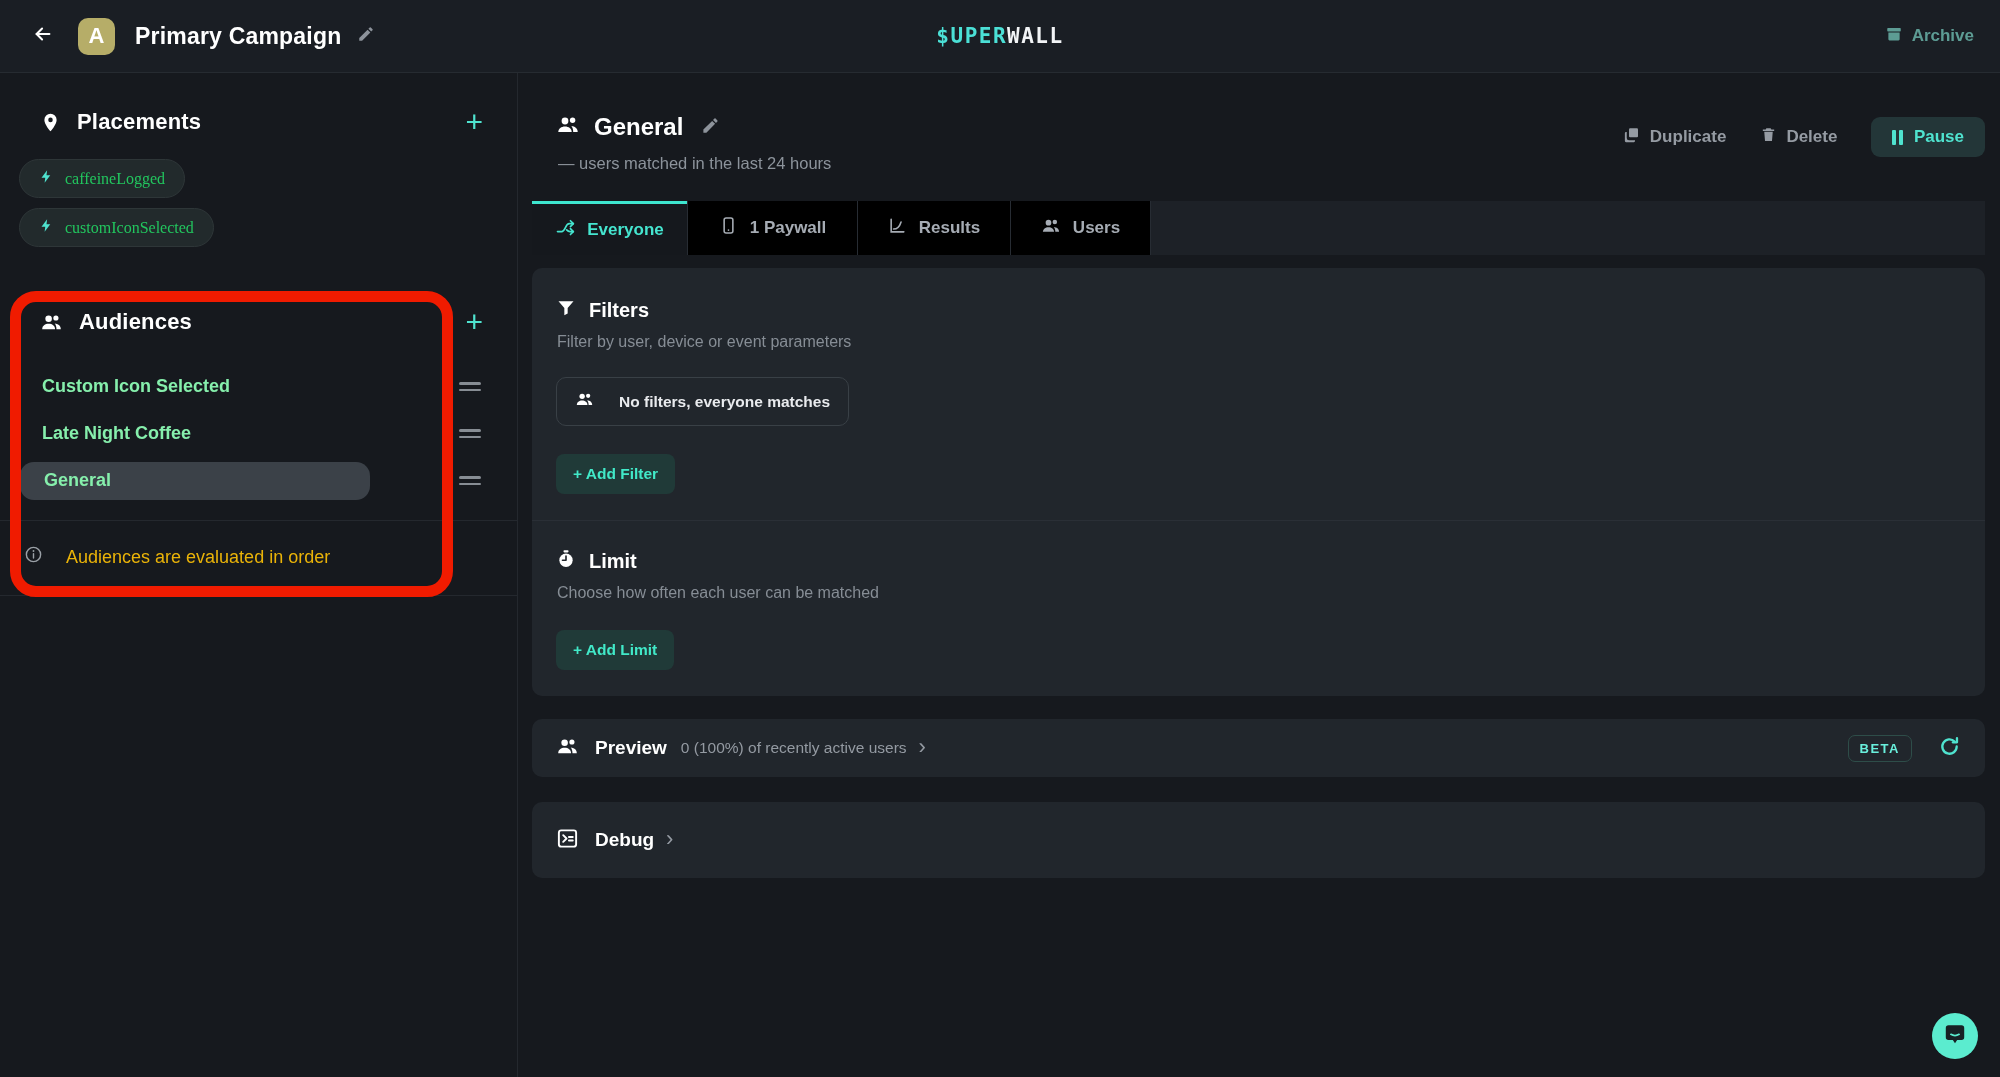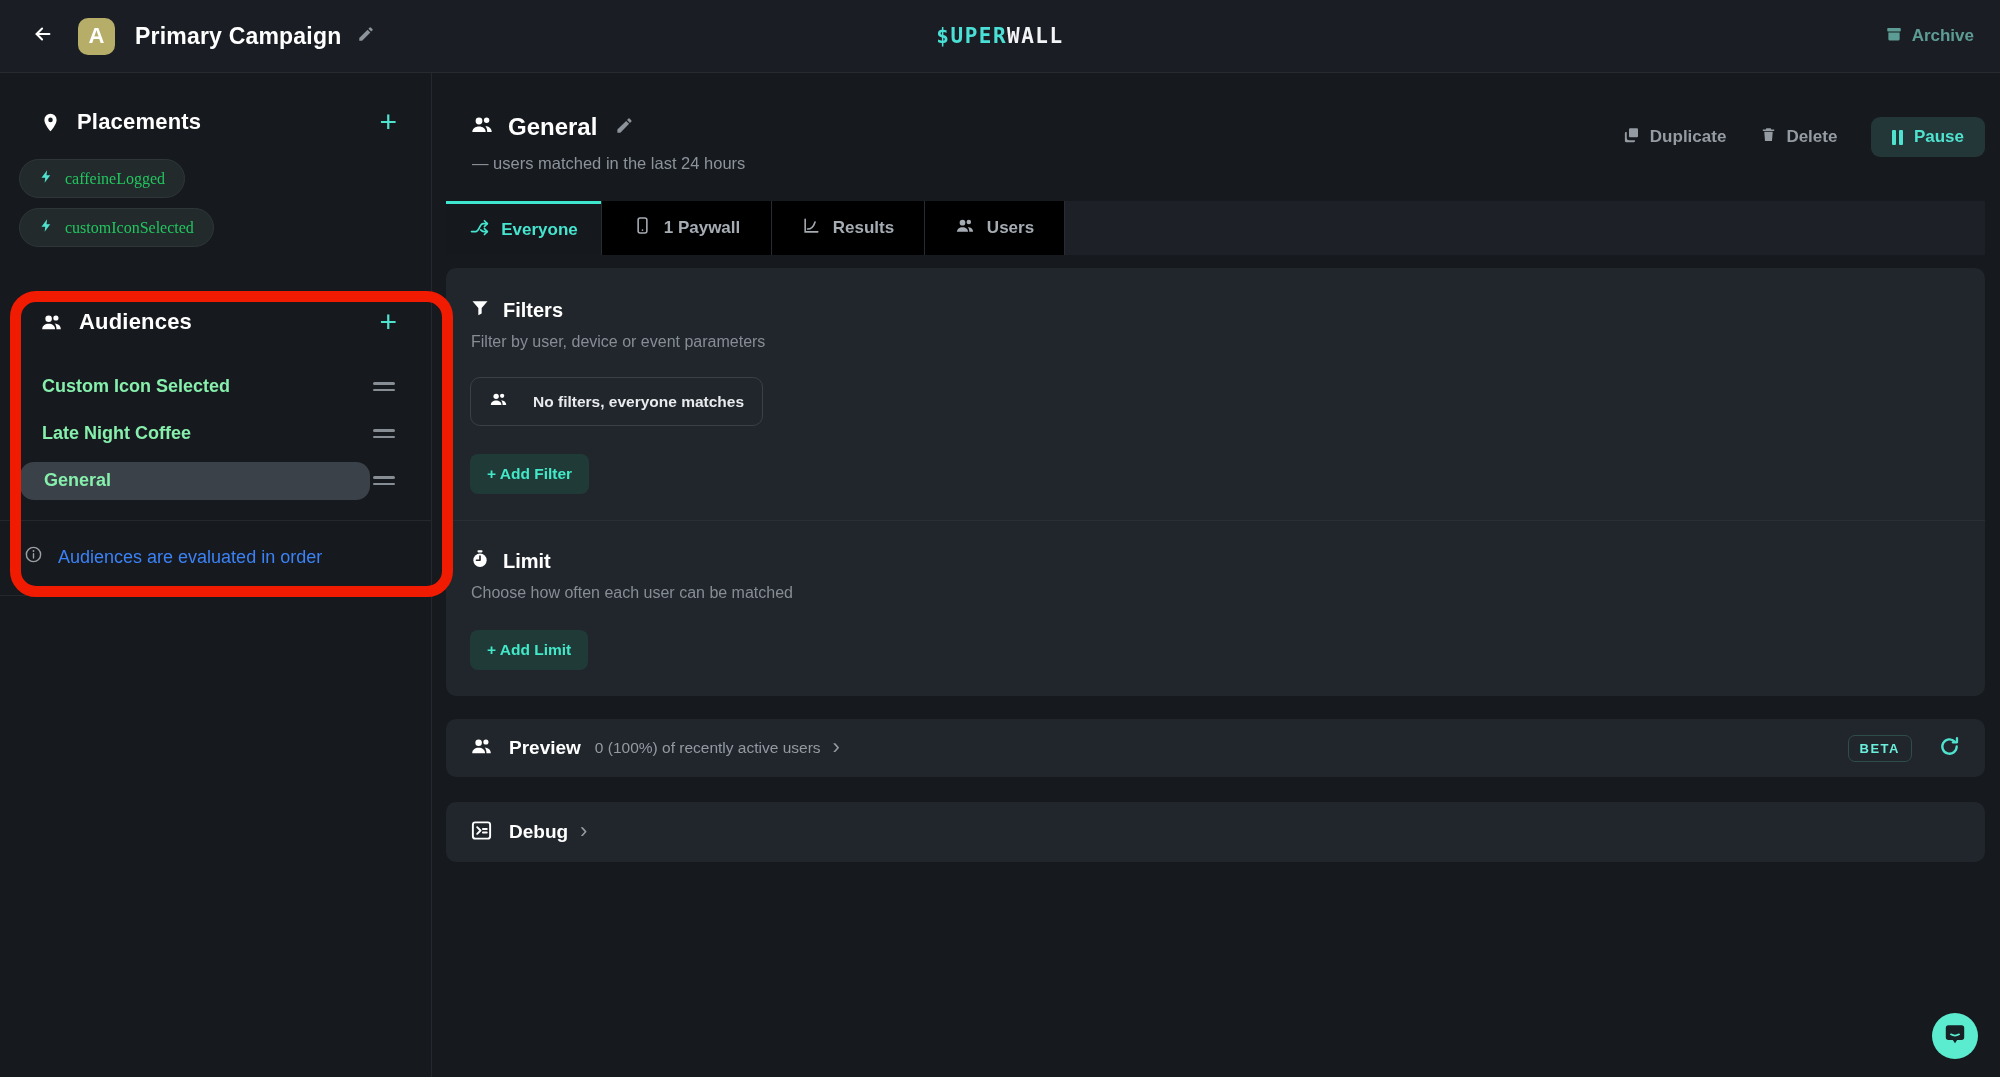--- a/index.html
+++ b/index.html
@@ -11,41 +11,41 @@
   .avatar { width:37px; height:37px; border-radius:10px; background:#b6ad68; display:flex; align-items:center; justify-content:center; font-size:22px; font-weight:700; color:#fff; margin-left:18px; }
   .campaign-title { font-size:23px; font-weight:700; margin-left:20px; letter-spacing:.2px; }
   .edit-pencil { margin-left:16px; display:flex; cursor:pointer; }
   .logo { position:absolute; left:50%; top:50%; transform:translate(-50%,-50%); font-family:"DejaVu Sans Mono", monospace; font-size:21px; font-weight:800; letter-spacing:1.5px; }
   .logo .teal { color:#4be0d6; }
   .logo .white { color:#f2f4f6; }
   .archive-btn { margin-left:auto; display:flex; align-items:center; gap:9px; color:#5d9c94; font-size:17px; font-weight:700; cursor:pointer; }
 
   
   .shell { display:flex; height:1004px; }
-  .sidebar { width:432px; border-right:1px solid #24282e; position:relative; padding-top:36px; }
+  .sidebar { width:518px; border-right:1px solid #24282e; position:relative; padding-top:36px; }
   .main { flex:1; position:relative; }
 
   
   .side-header { display:flex; align-items:center; padding:0 34px 0 40px; }
   .side-header .h-icon { display:flex; margin-right:16px; }
   .side-header .h-title { font-size:22px; font-weight:700; letter-spacing:.2px; }
   .plus-btn { margin-left:auto; color:#4fe3cf; font-size:30px; font-weight:300; line-height:26px; cursor:pointer; }
   .chips { margin-top:24px; padding:0 19px; display:flex; flex-direction:column; align-items:flex-start; gap:10px; }
   .chip { display:inline-flex; align-items:center; gap:11px; background:#222a2c; border:1px solid #2e3638; border-radius:999px; padding:9px 19px; cursor:pointer; }
   .chip .chip-label { font-family:Liberation Serif, serif; font-size:16px; color:#22c55e;text-align:right; }
   .aud-section { margin-top:62px; }
   .aud-list { margin-top:28px; }
   .aud-row { height:47px; display:flex; align-items:center; position:relative; cursor:pointer; }
   .aud-label { font-size:18px; font-weight:600; color:#86efac; padding-left:42px; }
   .aud-pill { margin-left:20px; width:350px; height:38px; background:#3b4148; border-radius:14px; display:flex; align-items:center; }
   .aud-pill .aud-label { padding-left:24px; }
   .drag-handle { position:absolute; right:36px; width:22px; display:flex; flex-direction:column; gap:4px; cursor:grab; }
   .drag-handle i { display:block; height:2.5px; background:#878d94; border-radius:2px; }
   .side-divider { border-top:1px solid #24282e; margin-top:16px; }
-  .aud-note { display:flex; align-items:center; gap:15px; padding:24px 24px 26px 24px; color:#3b82f6; font-size:18px; }
+  .aud-note { display:flex; align-items:center; gap:23px; padding:24px 24px 26px 24px; color:#eab308; font-size:18px; }
 
   .annotation-box { position:absolute; left:10px; top:218px; width:443px; height:306px; border:11px solid #f01b00; border-radius:26px; pointer-events:none; z-index:10; }
 
   
   .main-header { padding:40px 15px 0 38px; position:relative; }
   .mh-row { display:flex; align-items:center; gap:14px; }
   .mh-title { font-size:24px; font-weight:700; }
   .mh-sub { margin-top:13px; margin-left:2px; font-size:16.5px; color:#8c939b; }
   .mh-actions { position:absolute; right:15px; top:44px; display:flex; align-items:center; gap:34px; }
   .ghost-btn { display:flex; align-items:center; gap:9px; color:#959ba3; font-size:17px; font-weight:600; cursor:pointer; }
@@ -71,21 +71,21 @@
   .add-btn { display:inline-block; background:#203a38; color:#41e9c8; font-size:15.5px; font-weight:700; border-radius:8px; padding:11px 17px; margin-top:28px; cursor:pointer; }
   .card-divider { border-top:1px solid #2a2f36; margin:26px -28px 0 -24px; }
   .limit-sec { padding-top:28px; }
 
   .row-card { height:58px; margin-top:23px; display:flex; align-items:center; padding:0 24px; cursor:pointer; }
   .row-title { font-size:19px; font-weight:700; margin-left:16px; }
   .row-sub { font-size:15.5px; color:#949aa2; margin-left:14px; }
   .chev { font-size:22px; color:#949aa2; margin-left:12px; line-height:1; padding-bottom:3px; }
   .row-right { margin-left:auto; display:flex; align-items:center; gap:26px; }
   .beta-badge { border:1px solid #2e4d49; border-radius:7px; padding:5px 11px; color:#69efdc; font-size:13px; font-weight:800; letter-spacing:1.5px; }
-  .debug-card { height:60px; margin-top:25px; }
+  .debug-card { height:76px; margin-top:25px; }
 
   
   .chat-fab { position:fixed; right:22px; bottom:18px; width:46px; height:46px; border-radius:50%; background:#5beccf; display:flex; align-items:center; justify-content:center; cursor:pointer; }
 </style>
 </head>
 <body>
 
 <div class="topbar">
   <div class="back-btn">
     <span>

